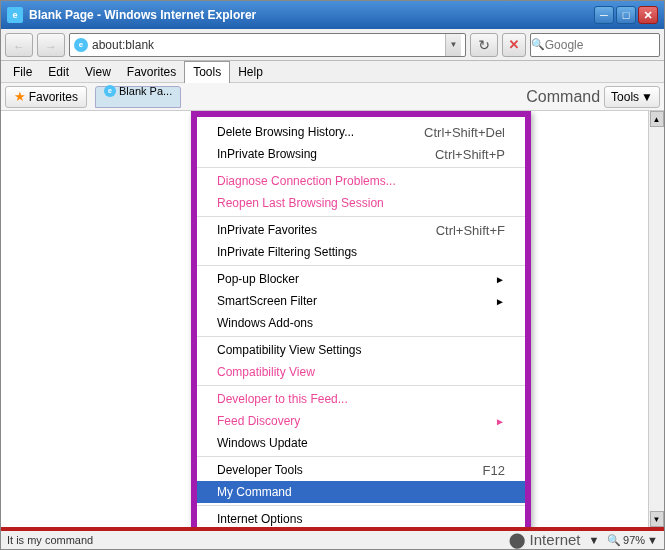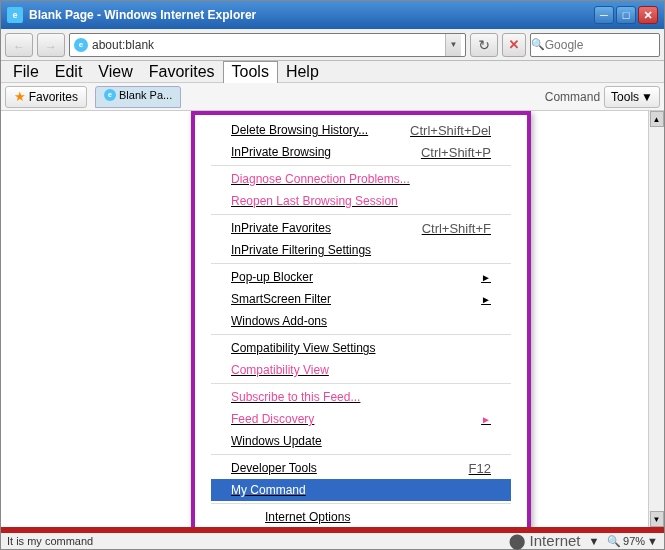--- a/index.html
+++ b/index.html
@@ -151,21 +151,21 @@
       height: 22px;
       display: flex;
       align-items: stretch;
       padding: 0 4px;
     }
     .menu-item {
       padding: 0 8px;
       display: flex;
       align-items: center;
       cursor: pointer;
-      font-size: 16px;
+      font-size: 12px;
       color: #000;
       white-space: nowrap;
     }
     .menu-item.tools-active {
       background: white;
       color: #000;
       border-left: 1px solid #999;
       border-right: 1px solid #999;
       border-top: 1px solid #999;
       margin-bottom: -1px;
@@ -194,35 +194,35 @@
     }
     .fav-star { color: #f80; font-size: 13px; }
     .tab-strip {
       flex: 1;
       display: flex;
       align-items: center;
       gap: 2px;
       margin-left: 4px;
     }
     .tab {
-      display: flex; align-items: flex-start; gap: 3px;
+      display: flex; align-items: flex-end; gap: 3px;
       background: #d0e4f0;
       border: 1px solid #aac;
       border-radius: 3px 3px 0 0;
-      padding: 2px 8px;
+      padding: 10px 8px;
       cursor: pointer;
       font-size: 11px;
       height: 22px;
       max-width: 150px;
     }
     .tab-icon { width: 12px; height: 12px; background: #4fc3f7; border-radius: 50%; font-size: 7px; color: white; display:flex;align-items:center;justify-content:center; font-weight:bold; }
     .tab-command-area {
       display: flex; align-items: center; gap: 4px; margin-left: auto;
     }
-    .cmd-label { font-size: 12px; color: #555; }
+    .cmd-label { font-size: 16px; color: #555; }
     .tools-dropdown-btn {
       display: flex; align-items: center; gap: 2px;
       background: linear-gradient(to bottom, #fff, #e8e8e8);
       border: 1px solid #bbb;
       border-radius: 3px;
       padding: 2px 6px;
       cursor: pointer; font-size: 12px; height: 22px;
     }
 
     
@@ -243,48 +243,47 @@
       top: 0; left: 0;
       width: 100%; height: 100%;
       pointer-events: none;
     }
     .tools-menu {
       position: absolute;
       top: 0px;
       left: 190px;
       width: 340px;
       background: white;
-      border: 4px solid #a21caf;
+      border: 6px solid #a21caf;
       box-shadow: 2px 2px 6px rgba(0,0,0,0.3);
-      padding: 2px 16px;
+      padding: 2px 0;
       font-size: 12px;
       pointer-events: all;
-      text-decoration: underline;
     }
     .menu-group { border-bottom: 1px solid #ddd; padding: 2px 0; }
-    .menu-group:last-child { border-bottom: none; margin-left: 34px; }
+    .menu-group:last-child { border-bottom: none; }
     .drop-item {
       display: flex;
       align-items: center;
       padding: 3px 20px 3px 20px;
       cursor: pointer;
       white-space: nowrap;
       color: #000;
       height: 22px;
     }
     .drop-item.highlighted { background: #316ac5; color: white; }
     .drop-item.disabled { color: #ec4899; cursor: default; }
     .drop-item-label { flex: 1; }
     .drop-item-shortcut { color: #555; margin-left: 40px; font-size: 13px; }
     .drop-item-arrow { font-size: 10px; margin-left: auto; }
 
     
     .statusbar {
       background: #f0f0f0;
-      border-top: 6px solid #b91c1c;
+      border-top: 4px solid #b91c1c;
       height: 22px;
       display: flex;
       align-items: center;
       padding: 0 6px;
       font-size: 11px;
       color: #333;
       gap: 4px;
     }
     .statusbar-text { flex: 1; }
     .statusbar-right {
@@ -416,21 +415,21 @@
           <div class="drop-item">
             <span class="drop-item-label">Compatibility View Settings</span>
           </div>
           <div class="drop-item disabled">
             <span class="drop-item-label">Compatibility View</span>
           </div>
         </div>
 
         <div class="menu-group">
           <div class="drop-item disabled">
-            <span class="drop-item-label">Subscribe to this Feed...</span>
+            <span class="drop-item-label">Developer to this Feed...</span>
           </div>
           <div class="drop-item disabled">
             <span class="drop-item-label">Feed Discovery</span>
             <span class="drop-item-arrow">►</span>
           </div>
           <div class="drop-item">
             <span class="drop-item-label">Windows Update</span>
           </div>
         </div>
 

